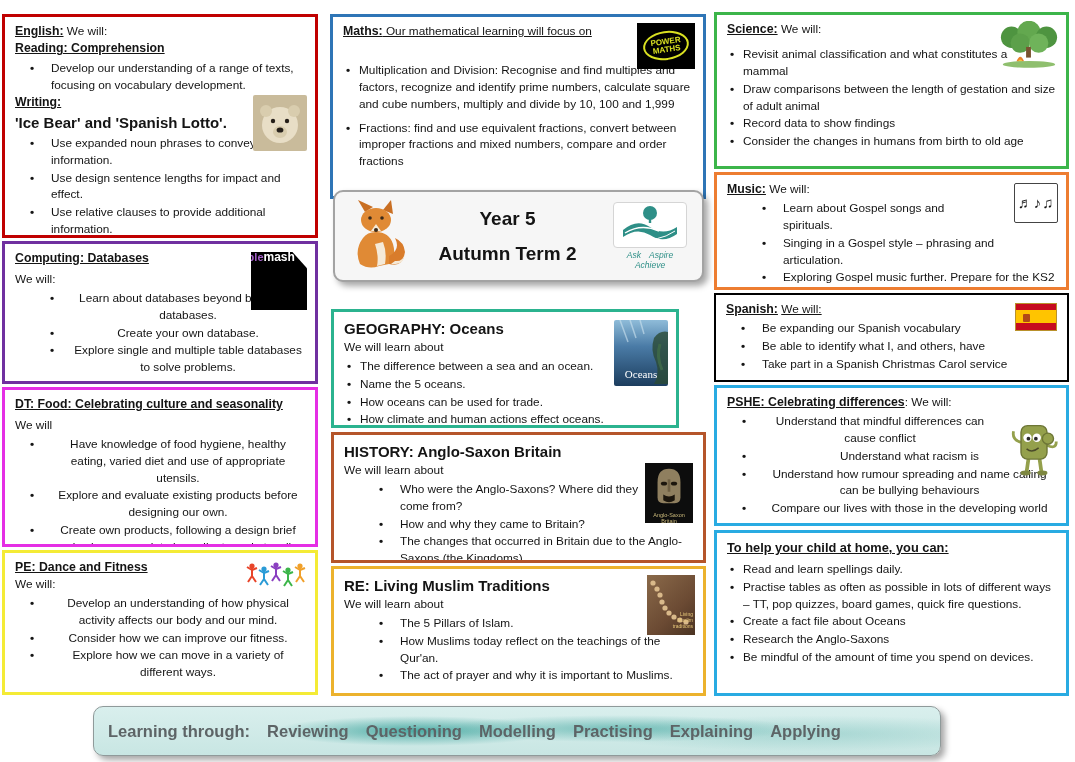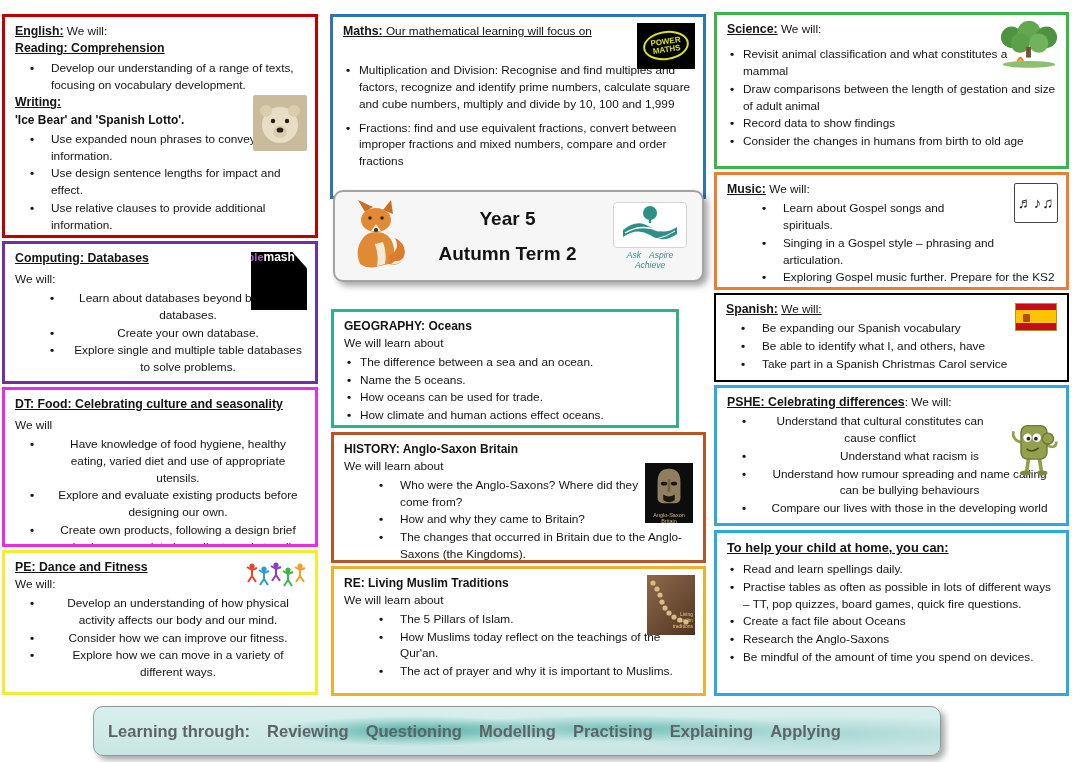--- a/index.html
+++ b/index.html
@@ -8,21 +8,21 @@
     width:1075px; height:762px; position:relative;
     font-family:"Liberation Sans", sans-serif;
     color:#141414; overflow:hidden;
   }
   .box {
     position:absolute; background:#fff; border:3px solid #0f172a;
     padding:6px 10px; font-size:11.8px; line-height:1.42; overflow:hidden;
   }
   .u { text-decoration:underline; }
   .h { font-weight:bold; text-decoration:underline; font-size:12.3px; }
-  .h2 { font-weight:bold; font-size:12px; }
+  .h2 { font-weight:bold; font-size:15px; }
   ul { list-style:none; margin:2px 0 0 0; }
   li { position:relative; margin:1px 0; }
   li::before { content:"\2022"; position:absolute; font-weight:bold; }
   .indent-sm li { padding-left:16px; } .indent-sm li::before { left:3px; }
   .indent-md li { padding-left:36px; } .indent-md li::before { left:15px; }
   .indent-lg li { padding-left:56px; } .indent-lg li::before { left:35px; }
 
   
   .english   { left:2px;  top:14px;  width:316px; height:224px; border-color:#c00000; }
   .computing { left:2px;  top:241px; width:316px; height:143px; border-color:#7030a0; }
@@ -246,20 +246,28 @@
 
 <section class="box geography">
   <div class="h2">GEOGRAPHY: Oceans</div>
   <div>We will learn about</div>
   <ul class="indent-sm" style="width:290px">
     <li>The difference between a sea and an ocean.</li>
     <li>Name the 5 oceans.</li>
     <li>How oceans can be used for trade.</li>
     <li>How climate and human actions effect oceans.</li>
   </ul>
+  <div class="oceans-img">
+    <svg width="54" height="66" viewBox="0 0 54 66" style="position:absolute">
+      <path d="M40 18 Q36 30 42 42 Q46 54 40 64 L54 64 L54 12 Q46 10 40 18" fill="#2a4a35" opacity=".8"></path>
+      <path d="M46 24 Q42 36 48 50" stroke="#3c6648" stroke-width="3" fill="none"></path>
+      <path d="M6 0 L14 22 M16 0 L22 18 M26 0 L30 14" stroke="#cfe4f0" stroke-width="1.5" opacity=".6"></path>
+    </svg>
+    <div class="oceans-cap">Oceans</div>
+  </div>
 </section>
 
 <section class="box history">
   <div class="h2">HISTORY: Anglo-Saxon Britain</div>
   <div>We will learn about</div>
   <ul class="indent-lg">
     <li style="width:300px">Who were the Anglo-Saxons? Where did they come from?</li>
     <li>How and why they came to Britain?</li>
     <li>The changes that occurred in Britain due to the Anglo-Saxons (the Kingdoms).</li>
   </ul>
@@ -355,21 +363,21 @@
   <div class="flag-img">
     <div class="flag-emblem"></div>
   </div>
 </section>
 
 <section class="box pshe">
   <div>
     <span class="h">PSHE: Celebrating differences</span><span>: We will:</span>
   </div>
   <ul class="indent-md mt2">
-    <li style="width:270px">Understand that cultural constitutes can cause conflict</li>
+    <li style="width:270px">Understand that mindful differences can cause conflict</li>
     <li>Understand what racism is</li>
     <li>Understand how rumour spreading and name calling can be bullying behaviours</li>
     <li>Compare our lives with those in the developing world</li>
   </ul>
   <div class="pshe-img">
     <svg width="52" height="66" viewBox="0 0 56 70">
       <path d="M14 30 Q4 27 6 18" stroke="#94a04c" stroke-width="3" fill="none"></path>
       <path d="M42 33 Q52 38 52 29" stroke="#94a04c" stroke-width="3" fill="none"></path>
       <path d="M22 48 L20 62 M34 48 L36 62" stroke="#94a04c" stroke-width="4"></path>
       <ellipse cx="19" cy="63" rx="5.5" ry="2.6" fill="#7d8740"></ellipse>

